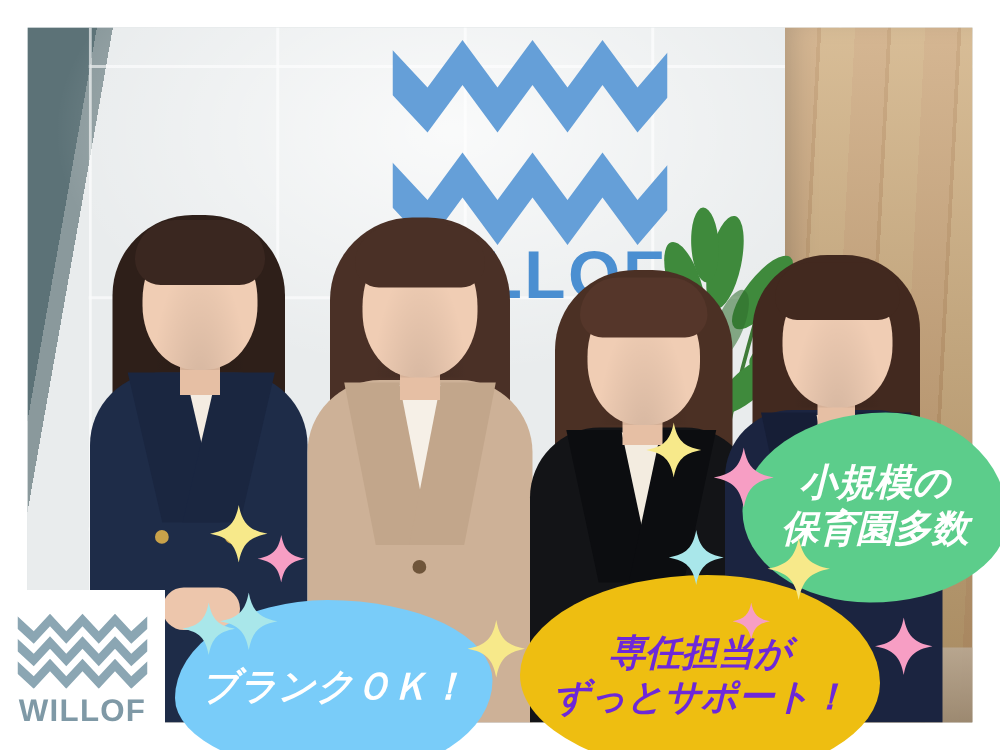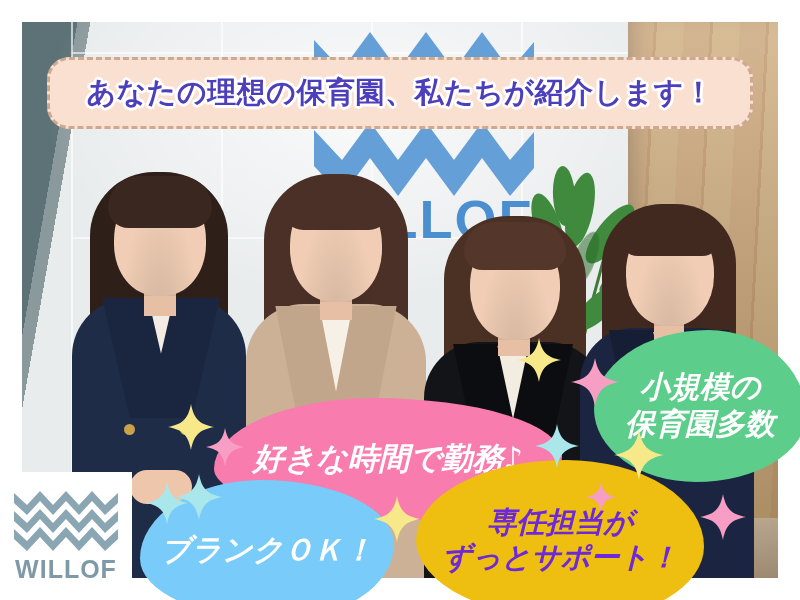--- a/index.html
+++ b/index.html
@@ -289,32 +289,26 @@
       <div class="lapelL"></div>
       <div class="lapelR"></div>
       <div class="neck"></div>
       <div class="head">
           <div class="face-dim"></div>
         </div>
       <div class="hair bangs"></div>
     </div>
   </div>
 
-  <div class="banner">
-    <span class="banner-text">あなたの理想の保育園、私たちが紹介します！</span>
-  </div>
 
   <div class="blob" id="blob-green" style="background: rgb(92, 205, 139);">
     <span style="color: rgb(255, 255, 255);">小規模の
 保育園多数</span>
   </div>
 
-  <div class="blob" id="blob-pink" style="background: rgb(249, 124, 174);">
-    <span style="color: rgb(255, 255, 255);">好きな時間で勤務♪</span>
-  </div>
 
   <div class="blob" id="blob-blue" style="background: rgb(121, 204, 249);">
     <span style="color: rgb(255, 255, 255);">ブランクＯＫ！</span>
   </div>
 
   <div class="blob" id="blob-yellow" style="background: rgb(238, 190, 17);">
     <span style="color: #6d28d9;">専任担当が
 ずっとサポート！</span>
   </div>
 

